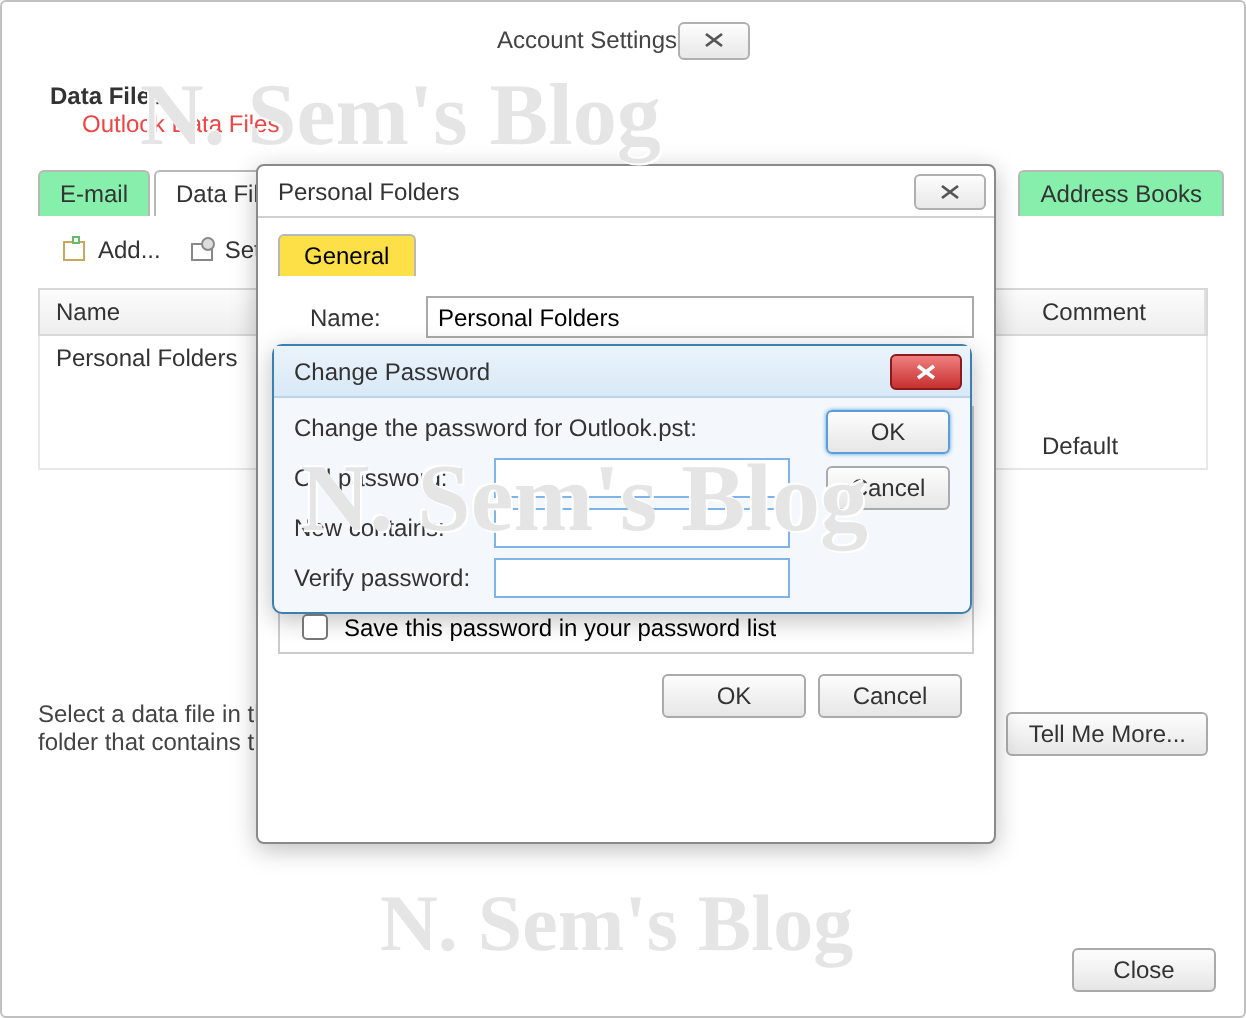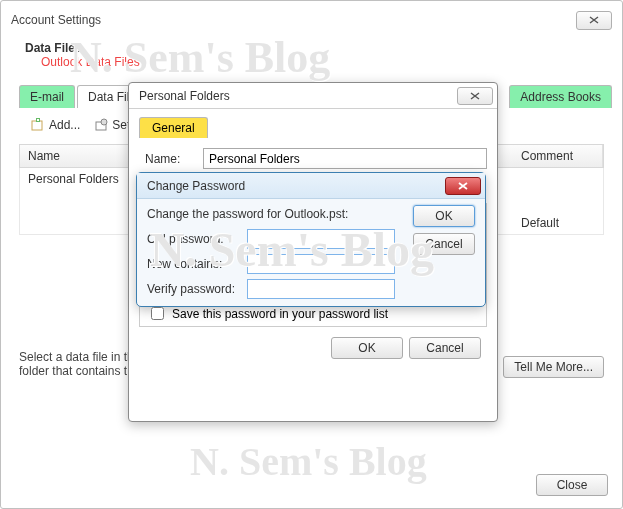--- a/index.html
+++ b/index.html
@@ -1,19 +1,19 @@
 <!DOCTYPE html>
 <html><head>
 <meta charset="utf-8">
 <style>
 * { box-sizing: border-box; font-family: "Segoe UI", Tahoma, sans-serif; font-size: 12px; }
 body { margin: 0; width: 623px; height: 509px; background: #fff; position: relative; overflow: hidden; }
 
 .outer { position: absolute; inset: 0; border: 1px solid #c0c0c0; border-radius: 3px; padding: 8px 10px 10px; background: #fff; }
-.title-row { display: flex; justify-content: space-between; align-items: center; height: 22px; }
+.title-row { display: flex; justify-content: center; align-items: center; height: 22px; }
 .title { color: #444; font-weight: 400; }
 .win-close-btn { width: 36px; height: 19px; border: 1px solid #b0b0b0; border-radius: 3px; background: linear-gradient(#fdfdfd,#e8e8e8); display: flex; align-items: center; justify-content: center; color: #555; cursor: pointer; }
 
 .group-title { margin: 10px 0 0 14px; font-weight: bold; color: #333; }
 .group-sub { margin: 0 0 0 30px; color: #ef4444; }
 
 .tabs-row { display: flex; gap: 2px; margin: 16px 0 0 8px; }
 .tab { padding: 4px 10px; border: 1px solid #b8b8b8; border-bottom: none; border-radius: 3px 3px 0 0; background: #86efac; color: #333; cursor: pointer; }
 .tab.active { background: #fff; font-weight: 400; }
 
@@ -40,21 +40,21 @@
 .dlg-titlebar { display: flex; justify-content: space-between; align-items: center; height: 26px; padding: 0 4px 0 10px; border-bottom: 1px solid #d0d0d0; }
 .dlg-title { color: #333; }
 .dlg-close { width: 36px; height: 18px; border-radius: 3px; display: flex; align-items: center; justify-content: center; color: #555; border: 1px solid #b0b0b0; background: linear-gradient(#fdfdfd,#e8e8e8); cursor: pointer; }
 .dlg-close.red { background: linear-gradient(#f08080,#c63030); border-color: #8b1a1a; color: #fff; font-weight: bold; }
 
 
 #dlg-pf { left: 128px; top: 82px; width: 370px; height: 340px; }
 #dlg-pf .pf-body { padding: 8px 10px 6px; }
 #dlg-pf .pf-tabs { display: flex; }
 #dlg-pf .pf-tab { padding: 3px 12px; border: 1px solid #b8b8b8; border-bottom: none; border-radius: 3px 3px 0 0; background: #fde047; }
-#dlg-pf .pf-field-row { display: flex; align-items: center; gap: 10px; margin: 10px 0 0 6px; }
+#dlg-pf .pf-field-row { display: flex; align-items: center; gap: 10px; margin: 10px 0 0 16px; }
 #dlg-pf .pf-label { width: 48px; color: #333; }
 #dlg-pf input[type=text] { flex: 1; height: 21px; border: 1px solid #aaa; padding: 2px 5px; background: #fff; }
 #dlg-pf .pf-panel { margin-top: 34px; border: 1px solid #ccc; height: 124px; }
 #dlg-pf .pf-btns { display: flex; gap: 6px; justify-content: flex-end; padding: 10px 6px; }
 
 
 #dlg-cp { left: 136px; top: 172px; width: 350px; height: 135px; border-color: #3c7fb1; border-radius: 5px; background: #f4f8fc; }
 #dlg-cp .dlg-titlebar { background: linear-gradient(#eaf3fb,#d9e9f7); border-bottom: 1px solid #bcd4e8; }
 #dlg-cp .cp-body { padding: 8px 10px; position: relative; }
 #dlg-cp .cp-msg { color: #333; margin-bottom: 8px; }

